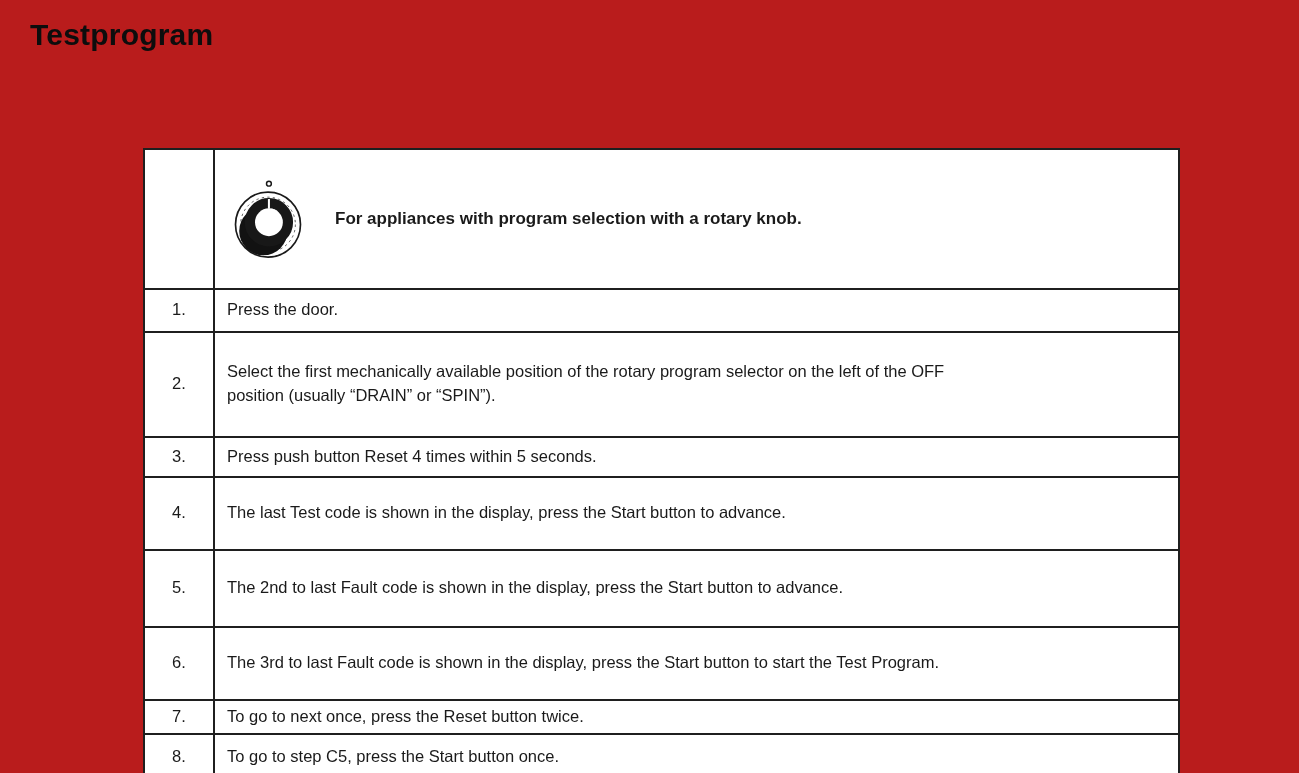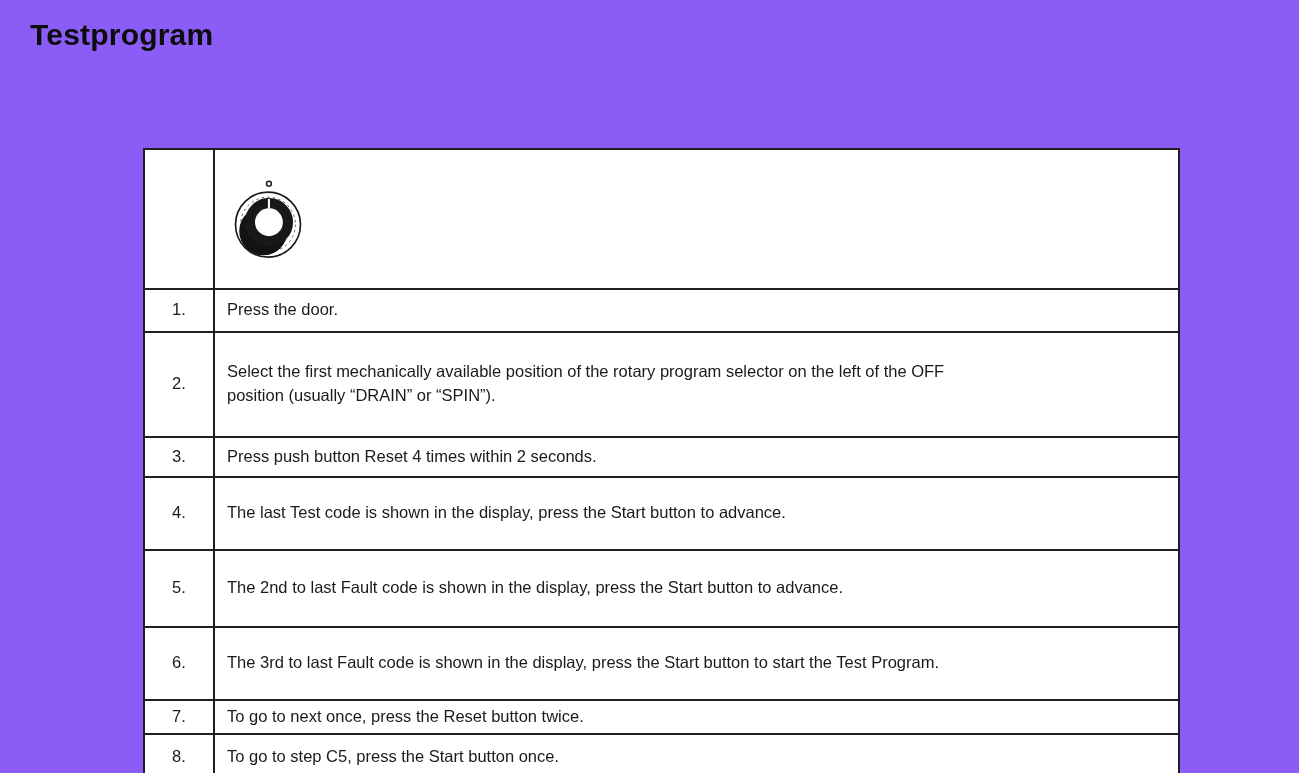--- a/index.html
+++ b/index.html
@@ -1,19 +1,19 @@
 <!DOCTYPE html>
 <html><head>
 <meta charset="utf-8">
 <style>
   html,body{margin:0;padding:0;background:#ffffff;}
   .page{
     position:relative;
     width:1299px;height:773px;
-    background:#8b5cf6;
+    background:#b91c1c;
     font-family:"Liberation Sans", sans-serif;
     color:#1a1a1a;
     overflow:hidden;
   }
   .title{
     position:absolute;left:30px;top:18px;
     margin:0;
     font-size:30px;font-weight:700;color:#0d0d0d;
     letter-spacing:0.2px;
   }
@@ -68,36 +68,37 @@
             <svg width="78" height="82" viewBox="0 0 84 88" aria-hidden="true">
               <circle cx="43" cy="6" r="2.6" fill="#ffffff" stroke="#1a1a1a" stroke-width="1.6"></circle>
               <circle cx="42" cy="50" r="35" fill="#ffffff" stroke="#1a1a1a" stroke-width="1.8"></circle>
               <circle cx="42" cy="50" r="29.5" fill="none" stroke="#4a4a4a" stroke-width="1" stroke-dasharray="2.5 3.5"></circle>
               <circle cx="37" cy="57" r="26" fill="#121212"></circle>
               <circle cx="43" cy="47.5" r="20.5" fill="none" stroke="#181818" stroke-width="11"></circle>
               <circle cx="43" cy="47.5" r="15" fill="#ffffff"></circle>
               <line x1="43" y1="22.5" x2="43" y2="33" stroke="#ffffff" stroke-width="2.2"></line>
             </svg>
           </span>
+          <span class="header-text">For appliances with program selection with a rotary knob.</span>
         </div>
       </td>
     </tr>
 
     <tr class="r0">
       <td class="num-cell">1.</td>
       <td class="content-cell">Press the door.</td>
     </tr>
     <tr class="r1">
       <td class="num-cell">2.</td>
       <td class="content-cell">Select the first mechanically available position of the rotary program selector on the left of the OFF
 position (usually “DRAIN” or “SPIN”).</td>
     </tr>
     <tr class="r2">
       <td class="num-cell">3.</td>
-      <td class="content-cell">Press push button Reset 4 times within 2 seconds.</td>
+      <td class="content-cell">Press push button Reset 4 times within 5 seconds.</td>
     </tr>
     <tr class="r3">
       <td class="num-cell">4.</td>
       <td class="content-cell">The last Test code is shown in the display, press the Start button to advance.</td>
     </tr>
     <tr class="r4">
       <td class="num-cell">5.</td>
       <td class="content-cell">The 2nd to last Fault code is shown in the display, press the Start button to advance.</td>
     </tr>
     <tr class="r5">

